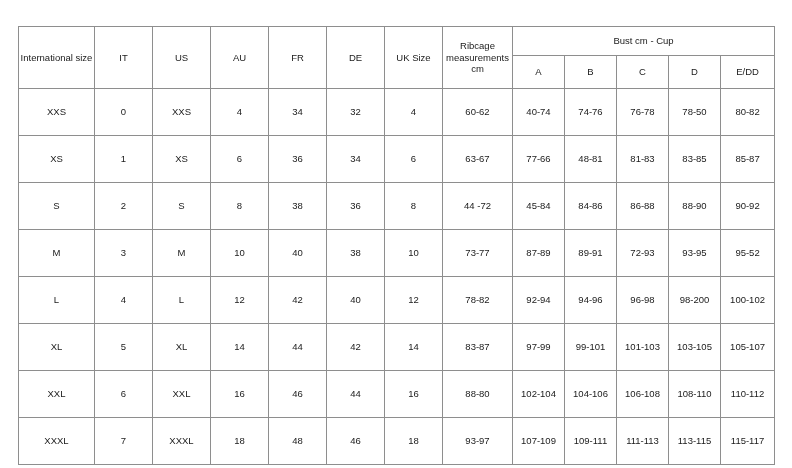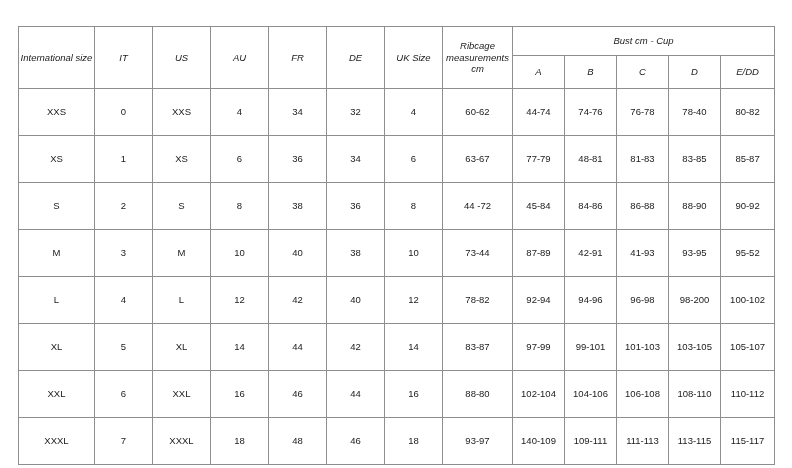--- a/index.html
+++ b/index.html
@@ -32,21 +32,20 @@
     text-align: center;
     vertical-align: middle;
     font-weight: normal;
     font-size: 9.5px;
     color: #1a1a1a;
     padding: 2px 1px;
     line-height: 1.25;
   }
   thead th {
     height: 52px;
-    font-style: italic;
   }
   thead th.bust-group {
     height: 24px;
   }
   thead th.bust-sub {
     height: 28px;
   }
   tbody td {
     height: 42px;
   }
@@ -94,36 +93,36 @@
     <tbody>
       <tr>
         <td>XXS</td>
         <td>0</td>
         <td>XXS</td>
         <td>4</td>
         <td>34</td>
         <td>32</td>
         <td>4</td>
         <td>60-62</td>
-        <td>44-74</td>
+        <td>40-74</td>
         <td>74-76</td>
         <td>76-78</td>
-        <td>78-40</td>
+        <td>78-50</td>
         <td>80-82</td>
       </tr>
       <tr>
         <td>XS</td>
         <td>1</td>
         <td>XS</td>
         <td>6</td>
         <td>36</td>
         <td>34</td>
         <td>6</td>
         <td>63-67</td>
-        <td>77-79</td>
+        <td>77-66</td>
         <td>48-81</td>
         <td>81-83</td>
         <td>83-85</td>
         <td>85-87</td>
       </tr>
       <tr>
         <td>S</td>
         <td>2</td>
         <td>S</td>
         <td>8</td>
@@ -138,24 +137,24 @@
         <td>90-92</td>
       </tr>
       <tr>
         <td>M</td>
         <td>3</td>
         <td>M</td>
         <td>10</td>
         <td>40</td>
         <td>38</td>
         <td>10</td>
-        <td>73-44</td>
+        <td>73-77</td>
         <td>87-89</td>
-        <td>42-91</td>
-        <td>41-93</td>
+        <td>89-91</td>
+        <td>72-93</td>
         <td>93-95</td>
         <td>95-52</td>
       </tr>
       <tr>
         <td>L</td>
         <td>4</td>
         <td>L</td>
         <td>12</td>
         <td>42</td>
         <td>40</td>
@@ -199,21 +198,21 @@
       </tr>
       <tr>
         <td>XXXL</td>
         <td>7</td>
         <td>XXXL</td>
         <td>18</td>
         <td>48</td>
         <td>46</td>
         <td>18</td>
         <td>93-97</td>
-        <td>140-109</td>
+        <td>107-109</td>
         <td>109-111</td>
         <td>111-113</td>
         <td>113-115</td>
         <td>115-117</td>
       </tr>
     </tbody>
   </table>
 </div>
 
 </body></html>

